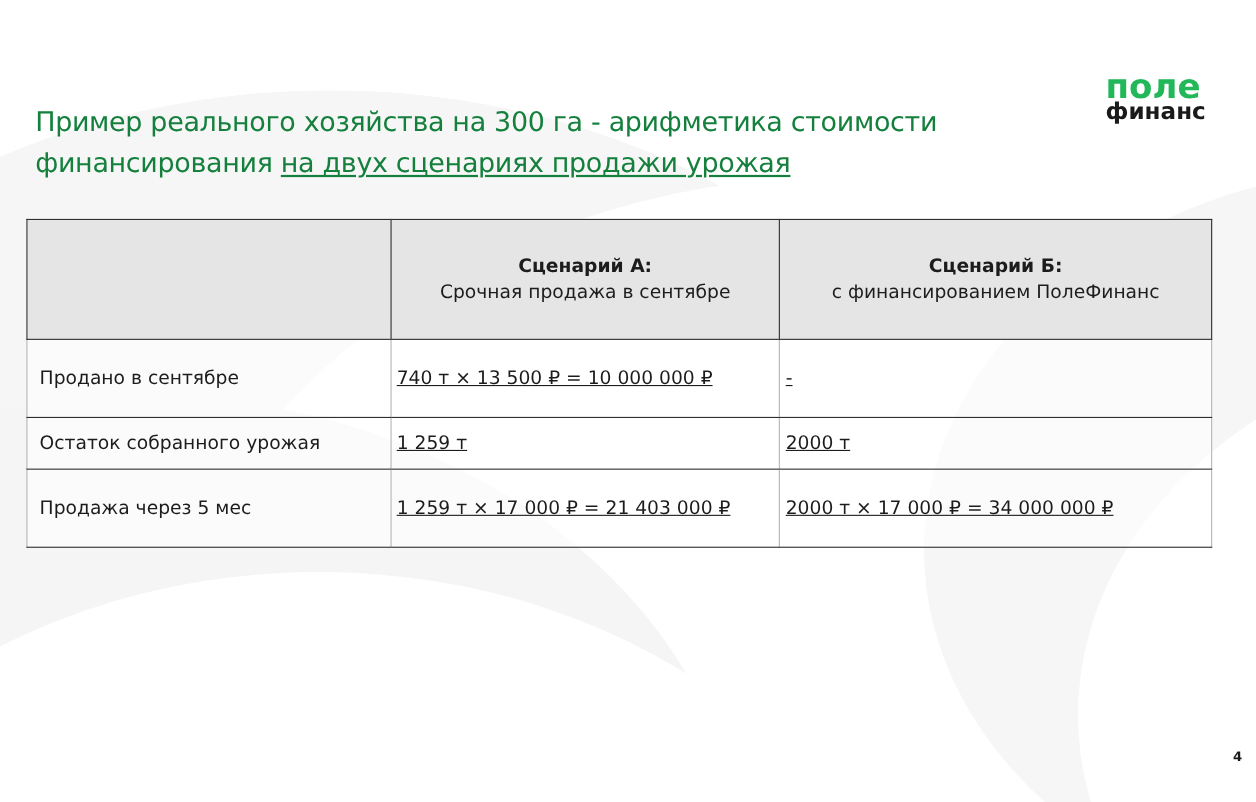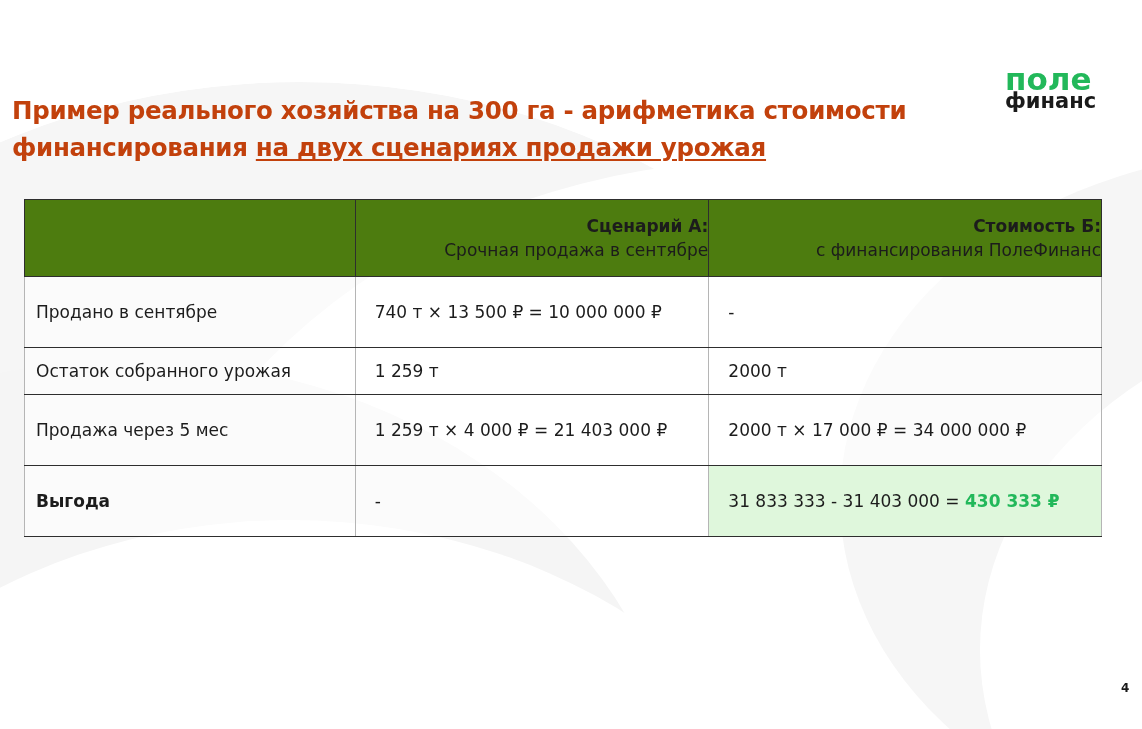--- a/index.html
+++ b/index.html
@@ -47,28 +47,28 @@
       background: #f6f6f6;
     }
     .swoosh-6 {
       left: 980px; top: 300px;
       width: 900px; height: 700px;
       background: #ffffff;
     }
 
     .title {
       position: absolute;
-      left: 12px;
+      left: 32px;
       top: 92px;
       width: 960px;
       font-family: "DejaVu Sans", sans-serif;
-      font-weight: bold;
+      font-weight: normal;
       font-size: 24.5px;
       line-height: 37px;
-      color: #c2410c;
+      color: #15803d;
       letter-spacing: -0.3px;
       z-index: 2;
     }
     .title .u {
       text-decoration: underline;
       text-decoration-thickness: 2px;
       text-underline-offset: 3px;
     }
 
     .logo {
@@ -106,29 +106,29 @@
       color: #1c1c1c;
     }
     table.data th, table.data td {
       padding: 0 0 0 11px;
       text-align: left;
       vertical-align: middle;
       border-left: 1px solid #b5b5b5;
       border-right: 1px solid #b5b5b5;
       border-bottom: 1.5px solid #2e2e2e;
     }
-    table.data td.c2, table.data td.c3 { padding-left: 19px; }
+    table.data td.c2, table.data td.c3 { padding-left: 5px; text-decoration: underline; }
     table.data tr.head th {
-      background: #4d7c0f;
+      background: #e5e5e5;
       height: 76px;
-      text-align: right;
+      text-align: center;
       border-top: 1.5px solid #2e2e2e;
       border-left: 1px solid #2e2e2e;
       border-right: 1px solid #2e2e2e;
-      padding: 0;
+      padding: 16px;
       font-weight: normal;
       line-height: 24px;
     }
     .th-bold { font-weight: bold; display: block; }
     .th-sub { display: block; }
     table.data td { background: rgba(255,255,255,0.55); margin-top: 40px; }
     .h72 { height: 71px; }
     .h48 { height: 47px; }
     td.bold { font-weight: bold; }
     td.highlight {
@@ -178,40 +178,35 @@
       <col class="c3">
   </colgroup>
   <tbody>
       <tr class="head">
     <th></th>
     <th>
       <span class="th-bold">Сценарий А:</span>
       <span class="th-sub">Срочная продажа в сентябре</span>
     </th>
     <th>
-      <span class="th-bold">Стоимость Б:</span>
-      <span class="th-sub">с финансирования ПолеФинанс</span>
+      <span class="th-bold">Сценарий Б:</span>
+      <span class="th-sub">с финансированием ПолеФинанс</span>
     </th>
   </tr>
   <tr class="h72">
     <td>Продано в сентябре</td>
     <td class="c2">740 т × 13 500 ₽ = 10 000 000 ₽</td>
     <td class="c3">-</td>
   </tr>
   <tr class="h48">
     <td>Остаток собранного урожая</td>
     <td class="c2">1 259 т</td>
     <td class="c3">2000 т</td>
   </tr>
   <tr class="h72">
     <td>Продажа через 5 мес</td>
-    <td class="c2">1 259 т × 4 000 ₽ = 21 403 000 ₽</td>
+    <td class="c2">1 259 т × 17 000 ₽ = 21 403 000 ₽</td>
     <td class="c3">2000 т × 17 000 ₽ = 34 000 000 ₽</td>
-  </tr>
-  <tr class="h72">
-    <td class="bold">Выгода</td>
-    <td class="c2">-</td>
-    <td class="c3 highlight"><span>31 833 333 - 31 403 000 = </span><span class="green-bold">430 333 ₽</span></td>
   </tr>
 </tbody>
   </table>
 
 <div class="page-num">4</div>
 
 </body></html>

